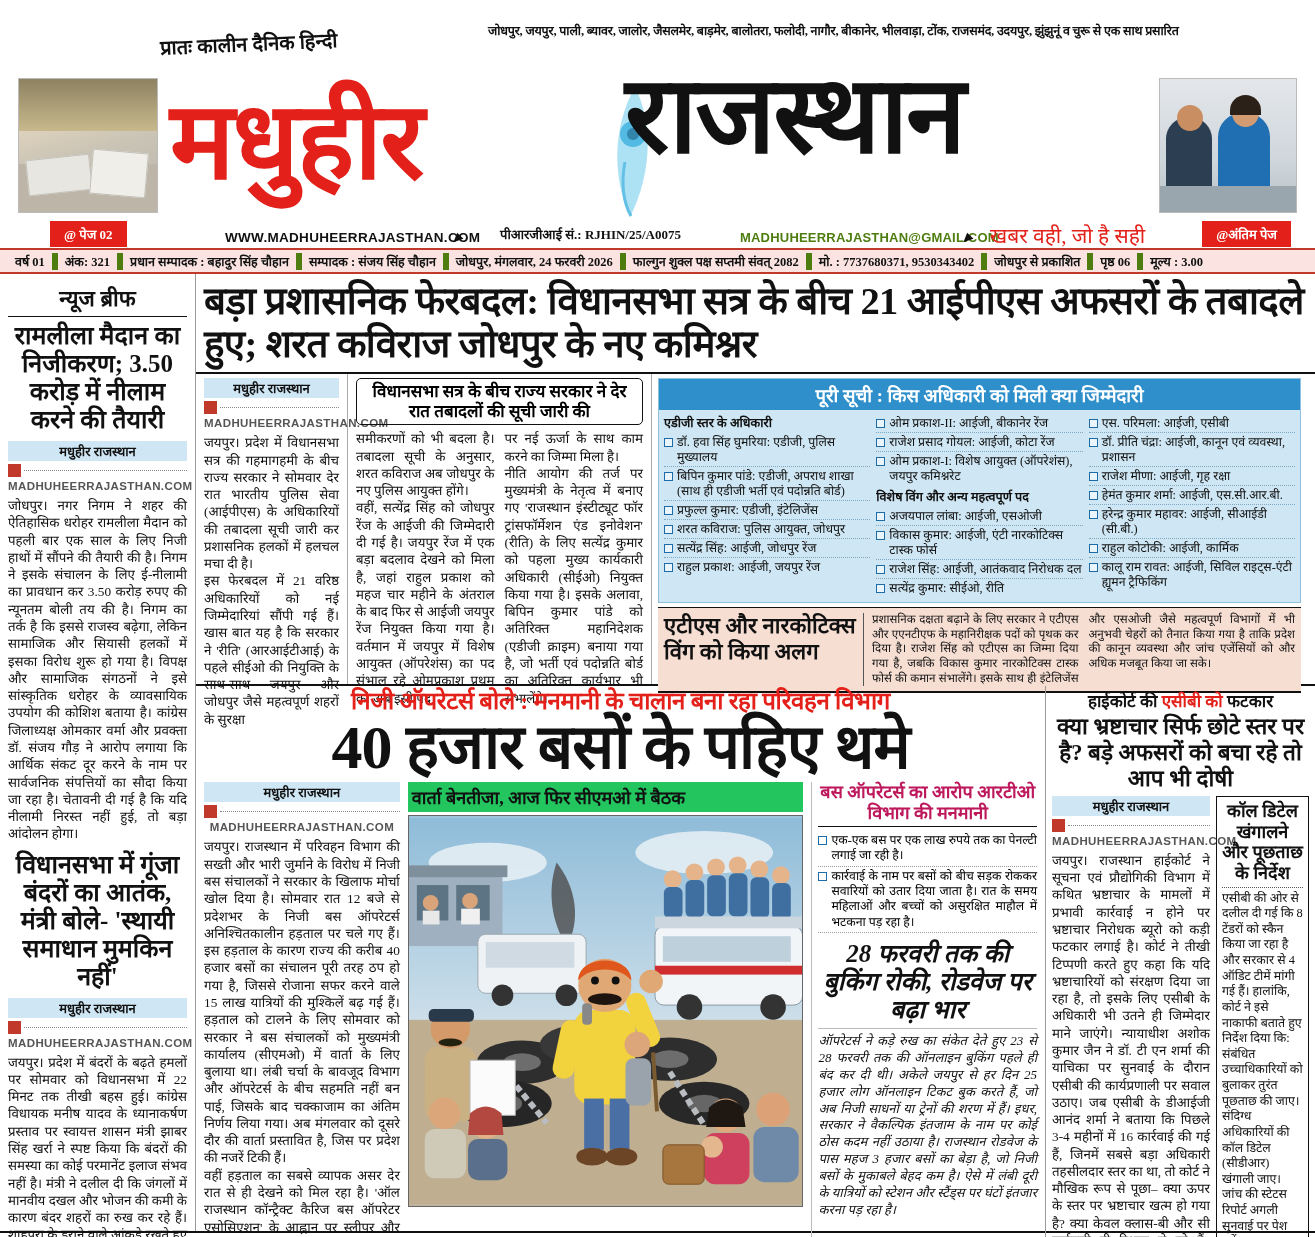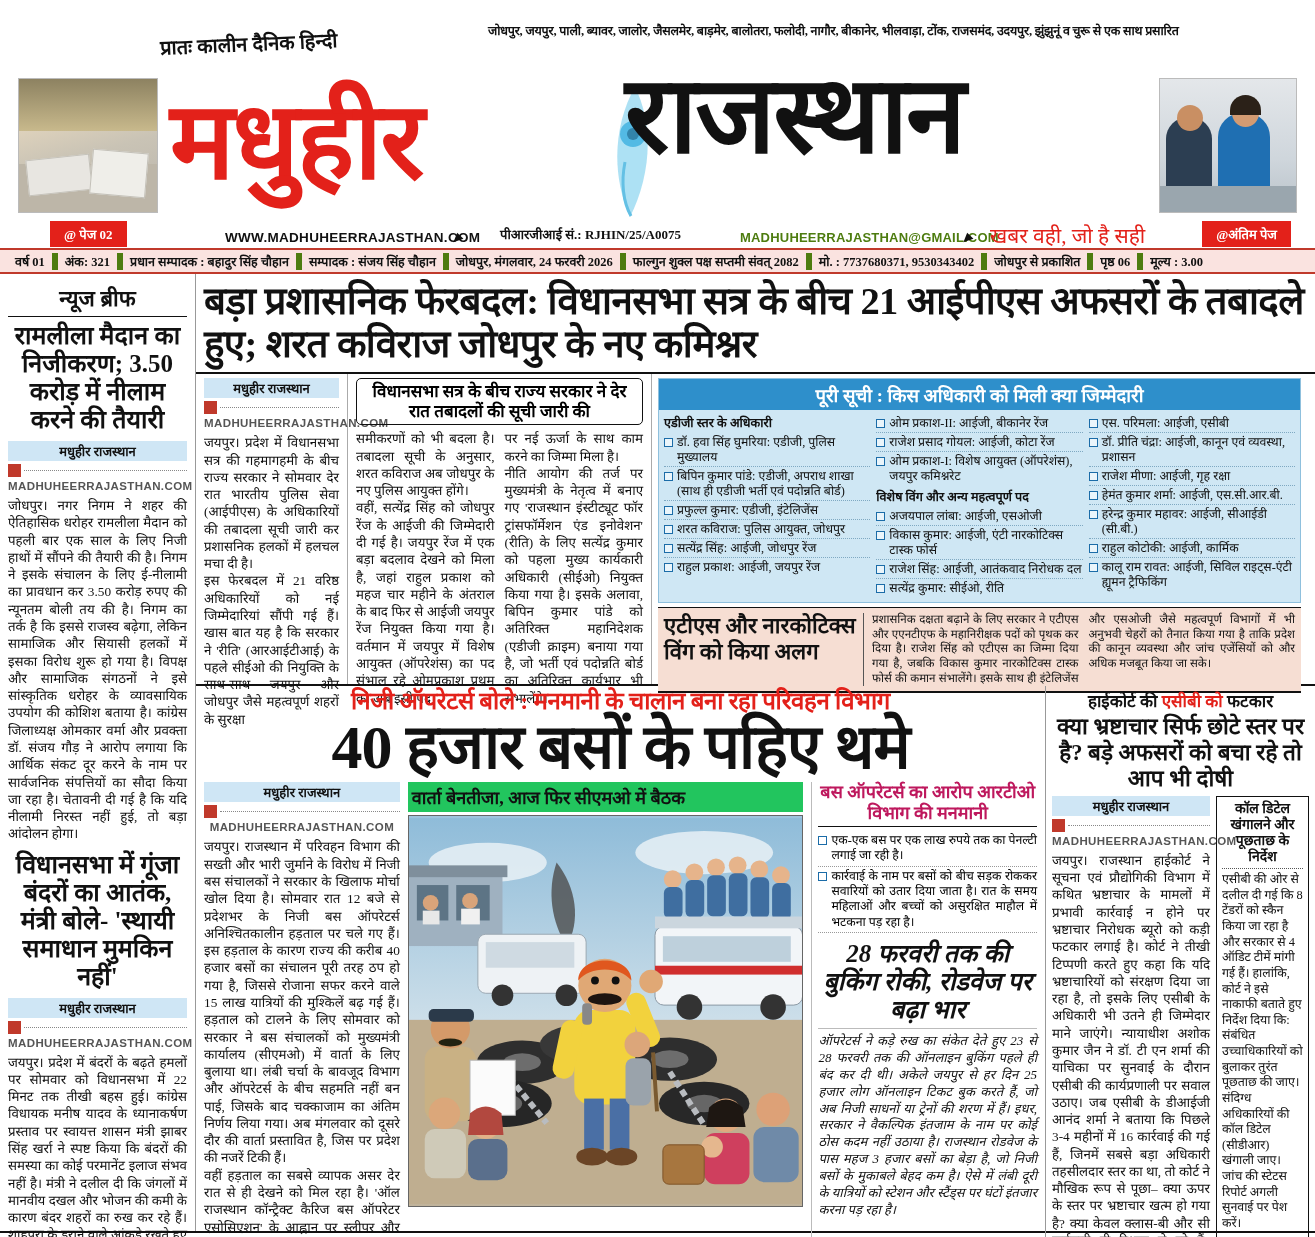--- a/index.html
+++ b/index.html
@@ -258,21 +258,21 @@
   .kicker-sm .red { color:#e3211a; }
   .r2r-hl {
     text-align:center; font-family:"Liberation Serif", serif; font-weight:700;
     font-size:22.5px; line-height:1.15; color:#111; margin-top:2px;
   }
   .r2r-cols { display:flex; gap:6px; margin-top:4px; }
   .r2r-main { width: 158px; }
   .r2r-box  { width: 100px; border:1.5px solid #111; padding:4px 5px; }
   .boxtitle {
     text-align:center; font-family:"Liberation Serif", serif; font-weight:700;
-    font-size:14px; line-height:1.15; color:#111;
+    font-size:18px; line-height:1.15; color:#111;
     border-bottom:1px dotted #555; padding-bottom:3px; margin-bottom:3px;
   }
   .boxbody {
     font-family:"Liberation Serif", serif; font-size:12.4px; line-height:1.26; color:#111;
   }
   .pagefoot { border-top:2px solid #111; height:4px; }
 </style>
 </head>
 <body>
 

